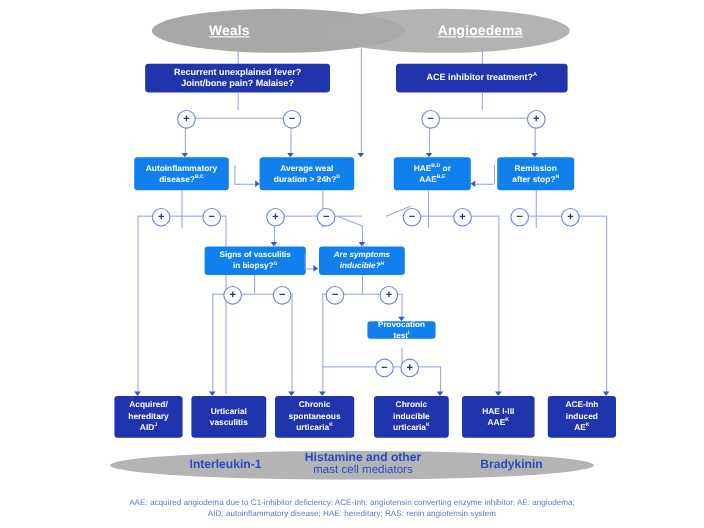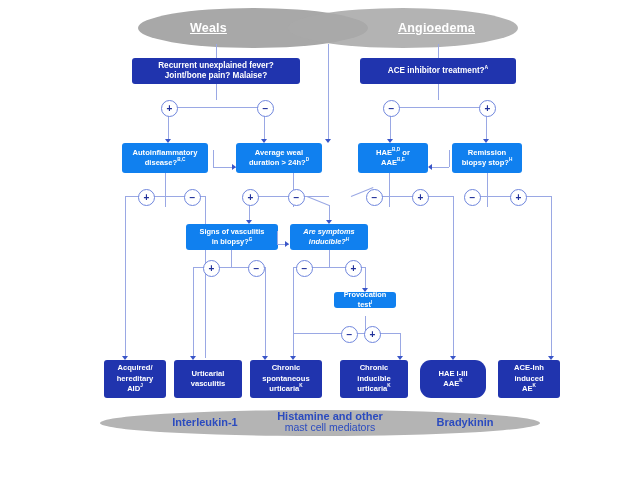--- a/index.html
+++ b/index.html
@@ -158,21 +158,21 @@
   <div class="box lite" style="left:358px;top:143px;width:70px;height:30px;font-size:7.6px;">
     <div>
       <span class="t"><span>HAE</span><sup>B,D</sup><span> or</span></span>
       <span class="t"><span>AAE</span><sup>B,E</sup></span>
     </div>
   </div>
 
   <div class="box lite" style="left:452px;top:143px;width:70px;height:30px;font-size:7.6px;">
     <div>
       <span class="t">Remission</span>
-      <span class="t"><span>biopsy stop?</span><sup>H</sup></span>
+      <span class="t"><span>after stop?</span><sup>H</sup></span>
     </div>
   </div>
 
   <div class="ln v" style="left:165px;top:173px;height:34px;"></div>
   <div class="ln v" style="left:293px;top:173px;height:34px;"></div>
 
   <div class="ln v" style="left:213px;top:150px;height:17px;"></div>
   <div class="ln h" style="left:213px;top:167px;width:23px;"></div>
   <div class="arrow right" style="left:232px;top:164px;"></div>
 
@@ -295,21 +295,21 @@
   </div>
 
   <div class="box dark" style="left:340px;top:360px;width:68px;height:38px;font-size:7.6px;">
     <div>
       <span class="t">Chronic</span>
       <span class="t">inducible</span>
       <span class="t"><span>urticaria</span><sup>K</sup></span>
     </div>
   </div>
 
-  <div class="box dark" style="left:420px;top:360px;width:66px;height:38px;font-size:7.6px;border-radius:11px;">
+  <div class="box dark" style="left:420px;top:360px;width:66px;height:38px;font-size:7.6px;">
     <div>
       <span class="t">HAE I-III</span>
       <span class="t"><span>AAE</span><sup>K</sup></span>
     </div>
   </div>
 
   <div class="box dark" style="left:498px;top:360px;width:62px;height:38px;font-size:7.6px;">
     <div>
       <span class="t">ACE-Inh</span>
       <span class="t">induced</span>
@@ -318,14 +318,18 @@
   </div>
 
   <div class="lens"></div>
   <div class="lens-label lens-1">Interleukin-1</div>
   <div class="lens-label lens-2">
     <b>Histamine and other</b><br>
     <span>mast cell mediators</span>
   </div>
   <div class="lens-label lens-3">Bradykinin</div>
 
+  <div class="footnote">
+    <div>AAE: acquired angiodema due to C1-inhibitor deficiency; ACE-Inh: angiotensin converting enzyme inhibitor; AE: angiodema;</div>
+    <div>AID: autoinflammatory disease; HAE: hereditary; RAS: renin angiotensin system</div>
+  </div>
 
 </div>
 
 </body></html>

